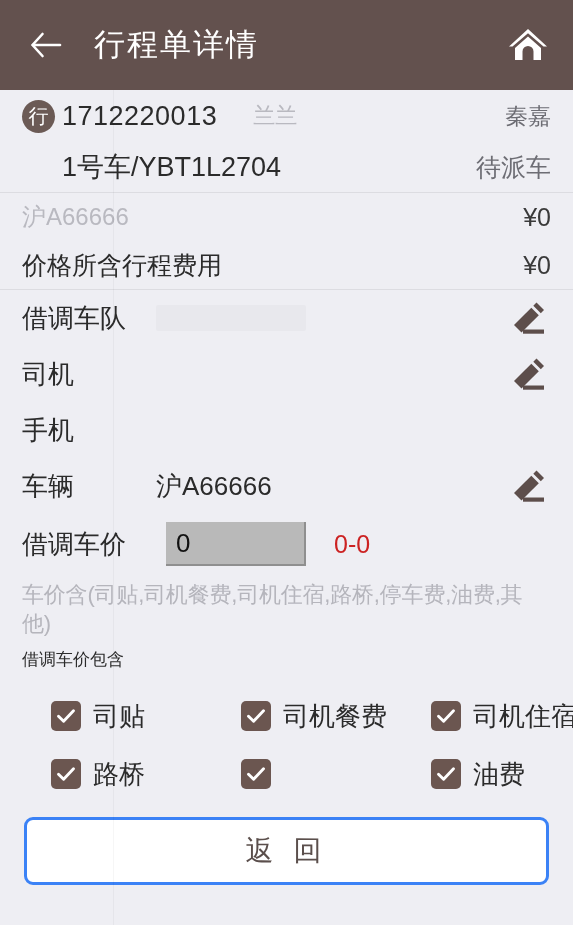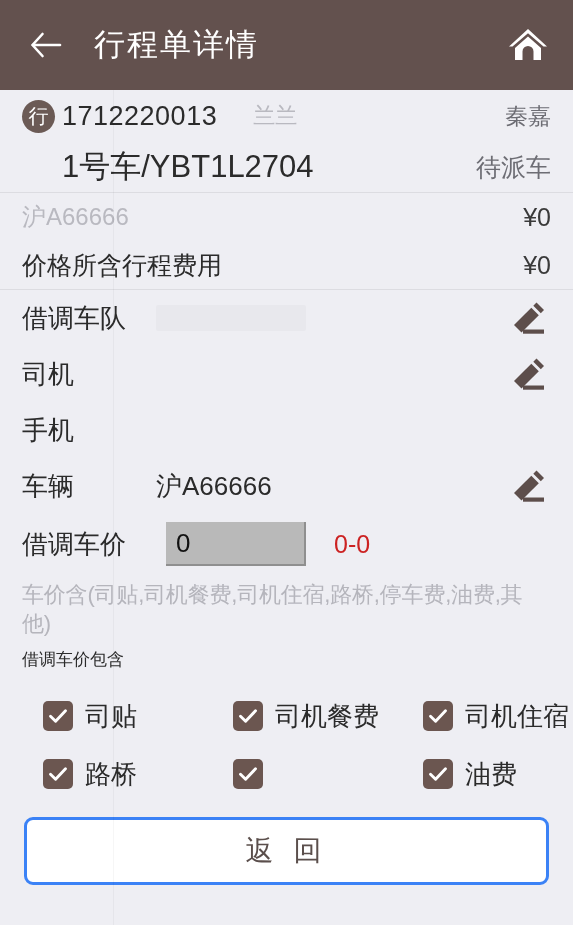--- a/index.html
+++ b/index.html
@@ -125,21 +125,21 @@
     font-size: 23px;
     color: #6d6d74;
   }
   .order-row2 {
     display: flex;
     align-items: center;
     height: 50px;
     padding: 0 22px 0 62px;
   }
   .car-name {
-    font-size: 31px;
+    font-size: 27px;
     color: #2b2b2b;
   }
   .car-status {
     margin-left: auto;
     font-size: 25px;
     color: #6d6d74;
   }
 
   
   .fee-row {
@@ -239,21 +239,21 @@
   }
 
   .section-title {
     font-size: 17px;
     color: #2b2b2b;
     padding: 10px 8px 0 22px;
   }
 
   
   .cb-grid {
-    padding: 16px 0 0 8px;
+    padding: 16px 0 0 16px;
   }
   .cb-row {
     display: flex;
     height: 58px;
     align-items: center;
   }
   .cb-cell {
     display: flex;
     align-items: center;
     width: 190px;

